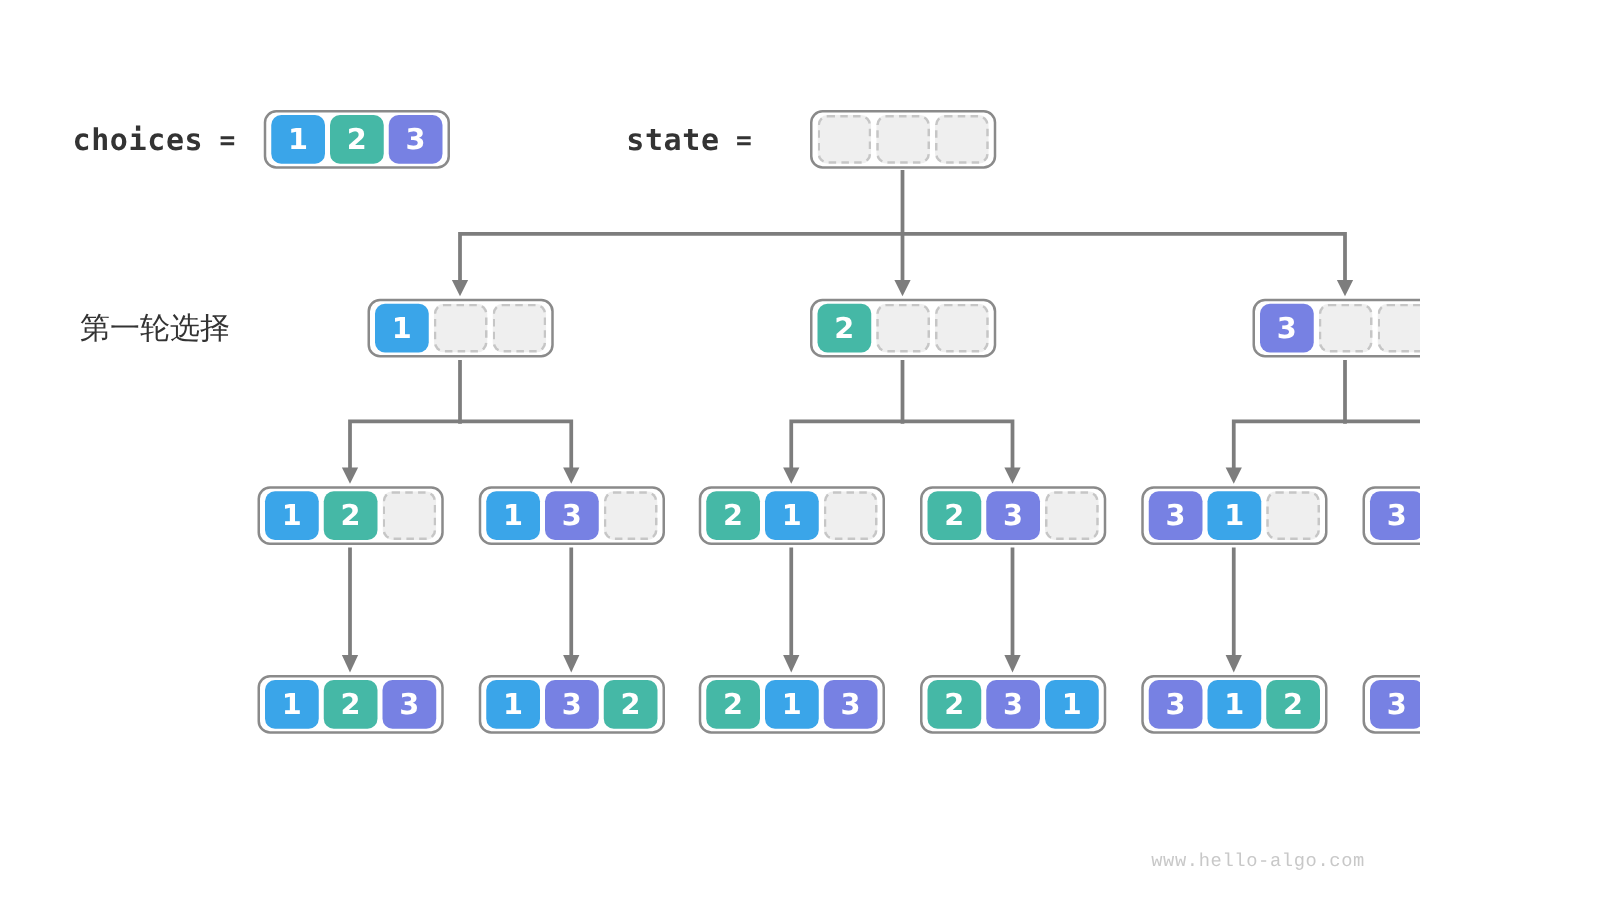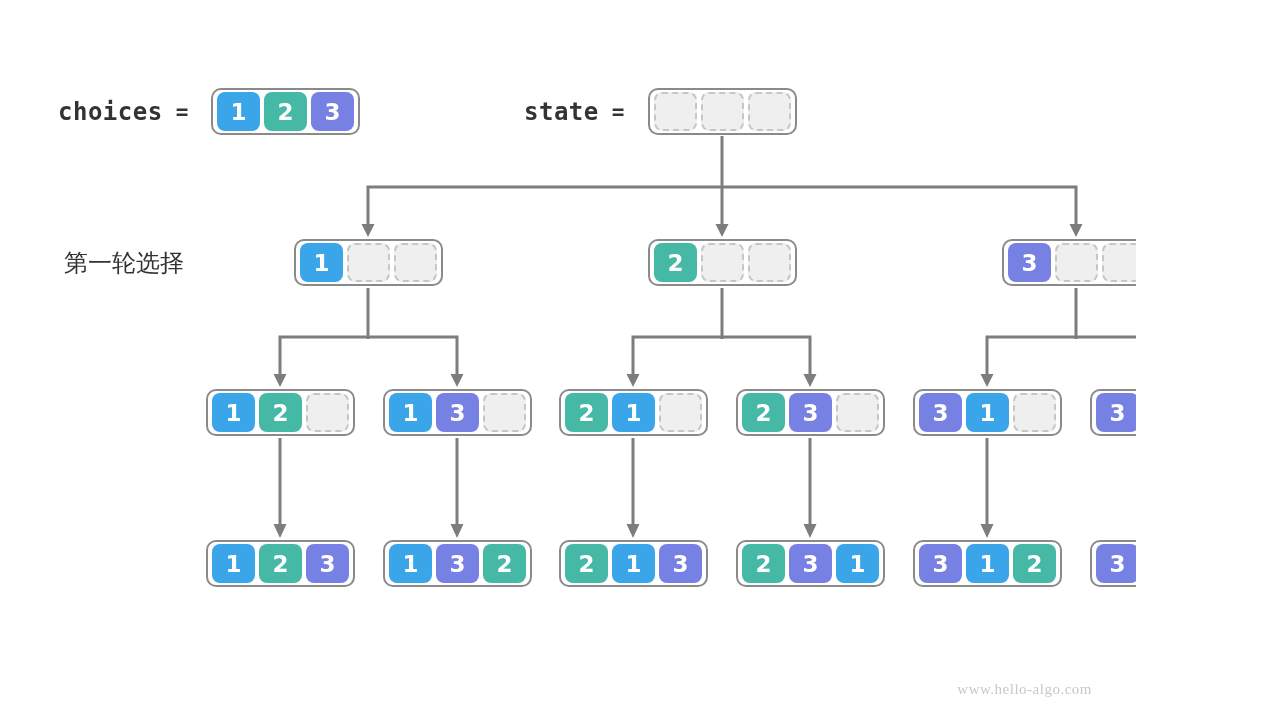--- a/index.html
+++ b/index.html
@@ -94,21 +94,21 @@
     stroke-width: 3;
   }
   #arrows polygon {
     fill: var(--arrow);
     stroke: none;
   }
   .watermark {
     position: absolute;
     right: 44px;
     bottom: 22px;
-    font-family: Liberation Serif, serif;
+    font-family: Liberation Mono, monospace;
     font-size: 15px;
     letter-spacing: 0.5px;
     color: var(--watermark-color);
   }
 </style>
 </head>
 <body>
 
 <div id="stage">
 
@@ -153,21 +153,21 @@
   <div class="hgroup" style="left:58px">
     <span class="code-label">choices</span>
     <span class="eq">=</span>
   </div>
   <div class="box" style="left:211px; top:88px">
       <span class="cell v1">1</span>
       <span class="cell v2">2</span>
       <span class="cell v3">3</span>
     </div>
 
-  <div class="hgroup" style="left:524px">
+  <div class="hgroup" style="left:501px">
     <span class="code-label">state</span>
     <span class="eq">=</span>
   </div>
   <div class="box" style="left:648px; top:88px">
       <span class="cell empty"></span>
       <span class="cell empty"></span>
       <span class="cell empty"></span>
     </div>
 
   <div class="row-label" style="top:239px">第一轮选择</div>

